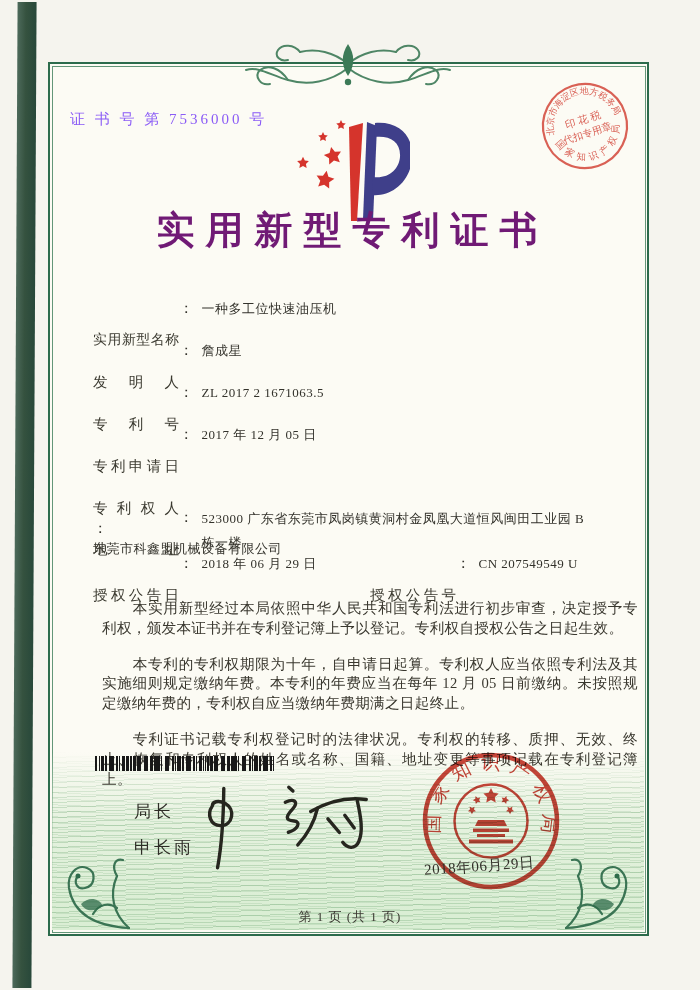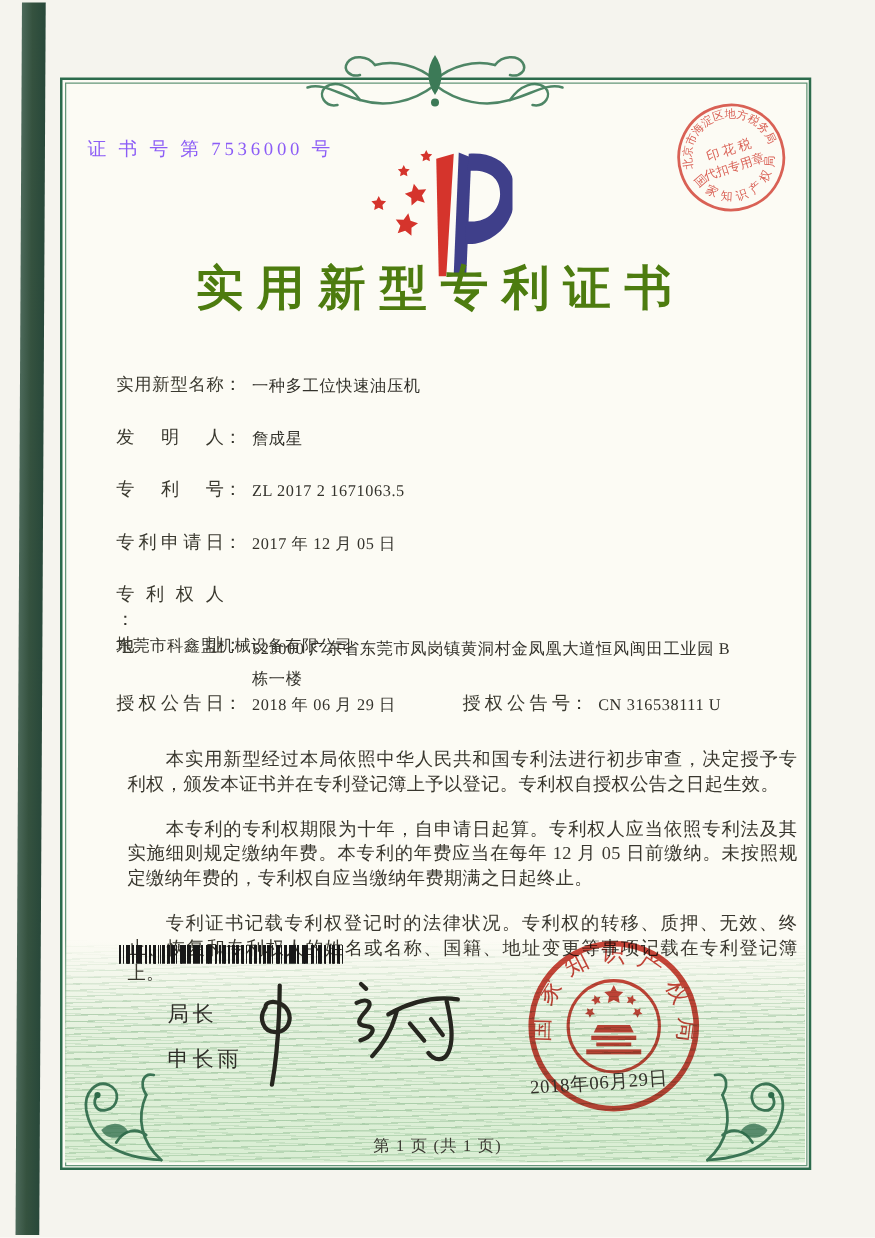--- a/index.html
+++ b/index.html
@@ -17,24 +17,24 @@
   
   .wave{left:52px;top:752px;width:592px;height:178px;z-index:1;
       background:linear-gradient(180deg,rgba(226,240,221,0),rgba(221,238,215,.75) 40%,#daeed4 90%);}
   .wave::before,.wave::after{content:"";position:absolute;inset:0;
       -webkit-mask-image:linear-gradient(180deg,transparent,#000 35%);
       mask-image:linear-gradient(180deg,transparent,#000 35%);}
   .wave::before{background:repeating-linear-gradient(178deg,rgba(118,172,122,.35) 0 1px,rgba(255,255,255,0) 1px 5px);}
   .wave::after{background:repeating-linear-gradient(182.5deg,rgba(128,180,132,.22) 0 1px,rgba(255,255,255,0) 1px 6px);}
   .cert-no{left:70px;top:110px;font-size:15px;letter-spacing:3px;color:#8b5cf6;z-index:2;}
   .title{left:0;top:205px;width:700px;text-align:center;font-size:38px;font-weight:700;
-      letter-spacing:11px;padding-left:5px;box-sizing:border-box;color:#4d7c0f;z-index:2;}
+      letter-spacing:11px;padding-left:5px;box-sizing:border-box;color:#701a75;z-index:2;}
   .row{display:flex;align-items:flex-start;z-index:2;color:#33322b;}
   .lbl{display:inline-block;width:86px;font-size:14.5px;text-align:justify;text-align-last:justify;
-      color:#3a392f;line-height:20px;flex:none;}
+      color:#3a392f;line-height:20px;flex:none;margin-top:32px;}
   .colon{font-size:14.5px;line-height:20px;flex:none;margin-right:8px;}
   .val{font-size:13px;line-height:21px;letter-spacing:.5px;}
   .val-addr{width:390px;line-height:24px;}
   .paras{left:86px;top:583px;width:568px;z-index:2;color:#39372e;}
   .paras p{margin:16px;font-size:14.6px;line-height:19.8px;text-align:justify;text-indent:2.1em;letter-spacing:.3px;}
   .barcode{left:95px;top:756px;width:181px;height:15px;z-index:2;
       background:
        repeating-linear-gradient(90deg,#181818 0 2px,transparent 2px 3.5px,#181818 3.5px 4.5px,transparent 4.5px 7px),
        repeating-linear-gradient(90deg,#181818 0 1px,transparent 1px 5.5px,#181818 5.5px 8px,transparent 8px 11px);}
   .director{left:134px;top:800px;z-index:2;font-size:17px;color:#2e2d27;letter-spacing:3px;}
@@ -173,21 +173,21 @@
 </div>
 
 <div class="abs row" style="left:93px;top:553px;">
   <span class="lbl">授权公告日</span>
   <span class="colon">：</span>
   <span class="val">2018 年 06 月 29 日</span>
 </div>
 <div class="abs row" style="left:370px;top:553px;justify-content:space-between;">
   <span class="lbl">授权公告号</span>
   <span class="colon">：</span>
-  <span class="val">CN 316538111 U</span>
+  <span class="val">CN 207549549 U</span>
 </div>
 
 <div class="abs paras">
   <p>本实用新型经过本局依照中华人民共和国专利法进行初步审查，决定授予专利权，颁发本证书并在专利登记簿上予以登记。专利权自授权公告之日起生效。</p>
   <p>本专利的专利权期限为十年，自申请日起算。专利权人应当依照专利法及其实施细则规定缴纳年费。本专利的年费应当在每年 12 月 05 日前缴纳。未按照规定缴纳年费的，专利权自应当缴纳年费期满之日起终止。</p>
   <p>专利证书记载专利权登记时的法律状况。专利权的转移、质押、无效、终止、恢复和专利权人的姓名或名称、国籍、地址变更等事项记载在专利登记簿上。</p>
 </div>
 
 <div class="abs barcode"></div>
 

